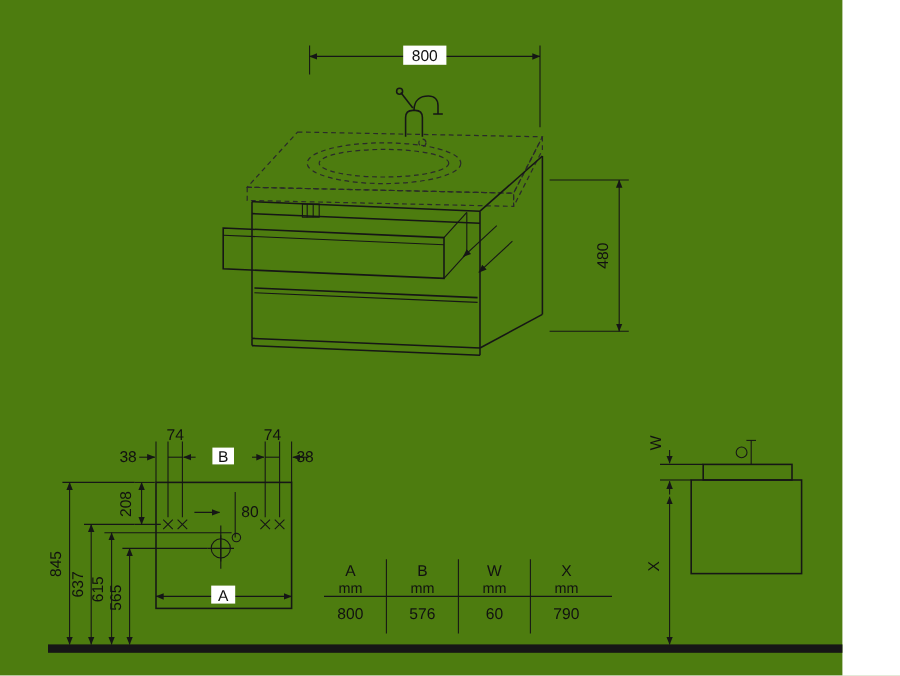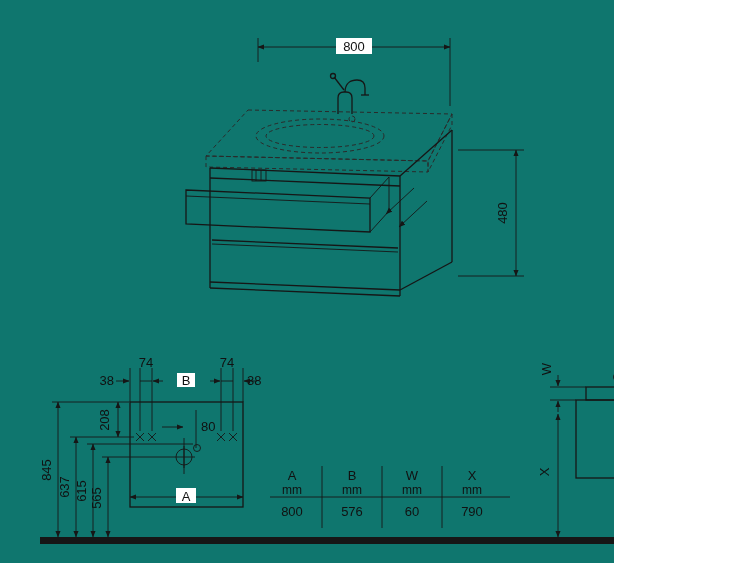--- a/index.html
+++ b/index.html
@@ -1,16 +1,16 @@
 <!DOCTYPE html>
 <html><head>
 <meta charset="utf-8">
 <style>
   html,body{margin:0;padding:0;background:#fff;}
-  .stage{position:relative;width:614px;height:563px;background:#0f766e;overflow:hidden;
+  .stage{position:relative;width:702px;height:563px;background:#4d7c0f;overflow:hidden;
          font-family:"Liberation Sans", sans-serif;}
   svg{display:block;}
   .ln{stroke:#161616;stroke-width:1.3;fill:none;stroke-linecap:butt;}
   .thin{stroke:#161616;stroke-width:0.9;fill:none;}
   .dash{stroke:#2a2a2a;stroke-width:1;fill:none;stroke-dasharray:4 3;}
   .dim{stroke:#161616;stroke-width:0.9;fill:none;}
   .fillb{fill:#161616;stroke:none;}
   text{fill:#111;font-family:"Liberation Sans", sans-serif;font-size:13px;}
   text.small{font-size:12px;}
   .whitebox{fill:#ffffff;stroke:none;}

